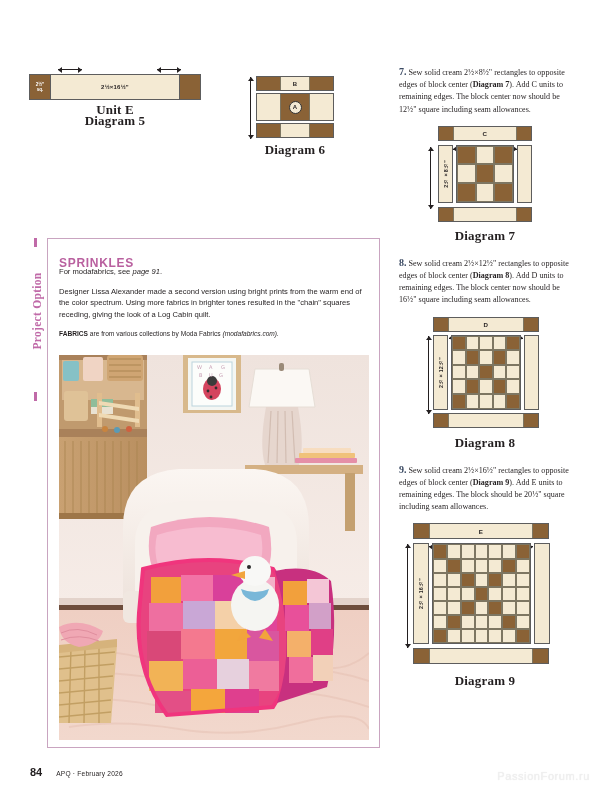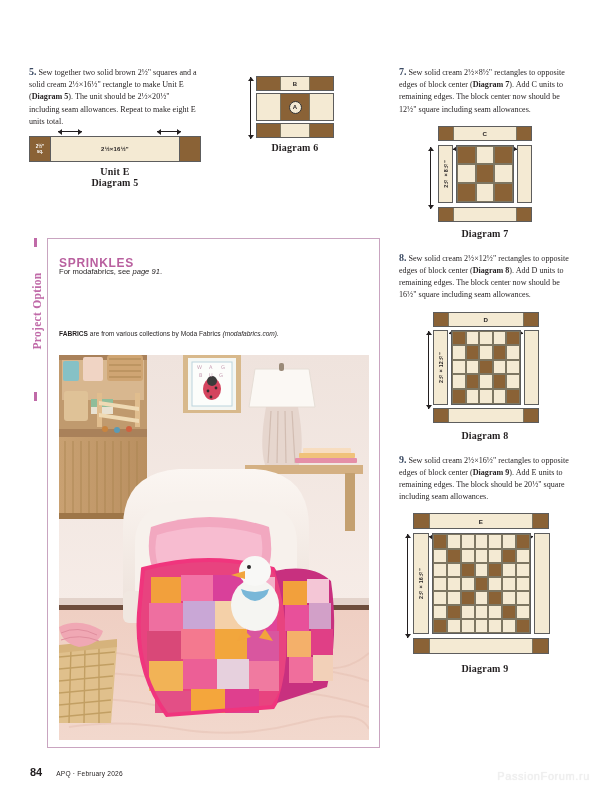--- a/index.html
+++ b/index.html
@@ -16,21 +16,21 @@
   .step b{font-weight:bold;}
 
   
   .col{position:absolute;}
   #col1{left:29px;top:66px;width:172px;}
   #col2{left:219px;top:66px;width:152px;}
   #col3{left:399px;top:66px;width:172px;}
 
   
   .dwrap{position:relative;}
-  .cap{font-family:"Liberation Serif", serif;font-weight:bold;font-size:10px;text-align:center;color:#231f20;margin-top:4px;letter-spacing:.2px;}
+  .cap{font-family:"Liberation Serif", serif;font-weight:bold;font-size:13px;text-align:center;color:#231f20;margin-top:4px;letter-spacing:.2px;}
   .cap.unit{margin-top:5px;line-height:10.5px;}
   .brown{background:#8a6236;}
   .cream{background:#f4ead3;}
   .blockgrid{display:grid;border:.6px solid #5d5d5d;box-sizing:border-box;}
   .blockgrid > div{border:.5px solid #7d7662;box-sizing:border-box;}
 
   .strip{box-sizing:border-box;border:.6px solid #5d5d5d;display:flex;background:#f4ead3;}
   .strip .e{box-sizing:border-box;}
   .strip .seg-b{background:#8a6236;border-right:.5px solid #7d7662;}
   .strip .seg-b.last{border-right:none;border-left:.5px solid #7d7662;}
@@ -116,24 +116,20 @@
   #footer .meta{font-family:"Liberation Sans",sans-serif;font-size:6.6px;color:#231f20;letter-spacing:.2px;}
   #wm{position:absolute;right:10px;top:770px;font-family:"Liberation Sans",sans-serif;
       font-size:11px;color:#f0f0f0;letter-spacing:.6px;text-shadow:0 0 1px #e2e2e2;}
 </style>
 </head>
 <body>
 
 <div class="page">
 
   <div class="col" id="col1">
-    <div class="step">
-      <span class="num">5.</span>
-      Sew together two solid brown 2½" squares and a solid cream 2½×16½" rectangle to make Unit E (<b>Diagram 5</b>). The unit should be 2½×20½" including seam allowances. Repeat to make eight E units total.
-    </div>
 
     <div class="dwrap" id="d5">
       <div class="arrh" style="left:29px;top:-5px;width:24px;"></div>
       <div class="arrh" style="left:128px;top:-5px;width:24px;"></div>
       <div class="row">
         <div class="sq">
           <span>2½"</span>
           <span>sq.</span>
         </div>
         <div class="bar">
@@ -361,20 +357,21 @@
   <div id="poTab">
     <div class="dash" style="top:-2px;"></div>
     <div class="v">Project Option</div>
     <div class="dash" style="top:152px;"></div>
   </div>
 
   <div class="po-title">SPRINKLES</div>
   <div class="po-sub">
     <span>For modafabrics, see </span><i>page 91</i><span>.</span>
   </div>
+  <div class="po-body">Designer Lissa Alexander made a second version using bright prints from the warm end of the color spectrum. Using more fabrics in brighter tones resulted in the "chain" squares receding, giving the look of a Log Cabin quilt.</div>
   <div class="po-fab">
     <b>FABRICS</b><span> are from various collections by Moda Fabrics </span><i>(modafabrics.com).</i>
   </div>
 
   <div id="photo">
     <svg width="310" height="385" viewBox="0 0 310 385">
       <defs>
         <linearGradient id="wallG" x1="0" y1="0" x2="0" y2="1">
           <stop offset="0" stop-color="#efe3dd"></stop>
             <stop offset="1" stop-color="#f6ece7"></stop>

